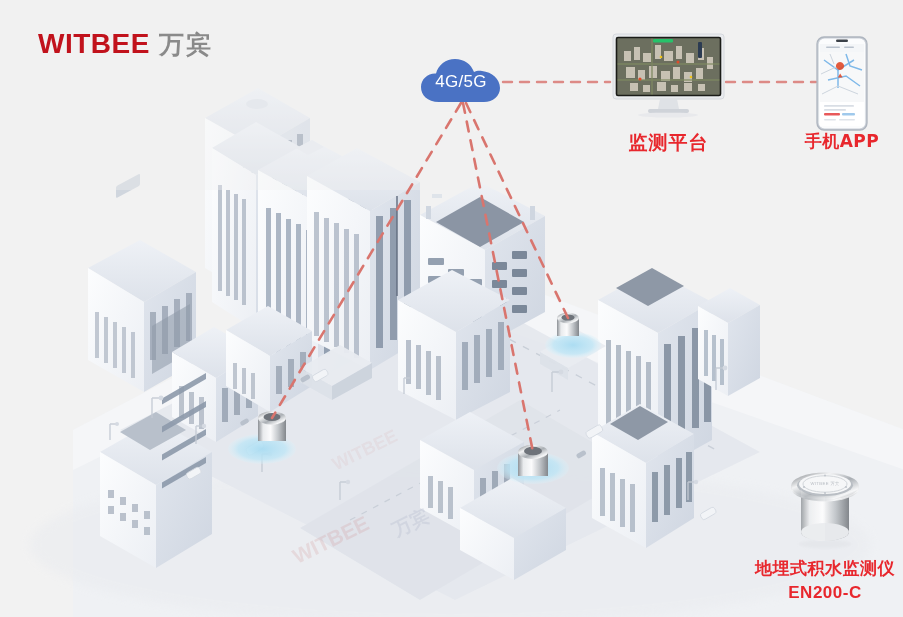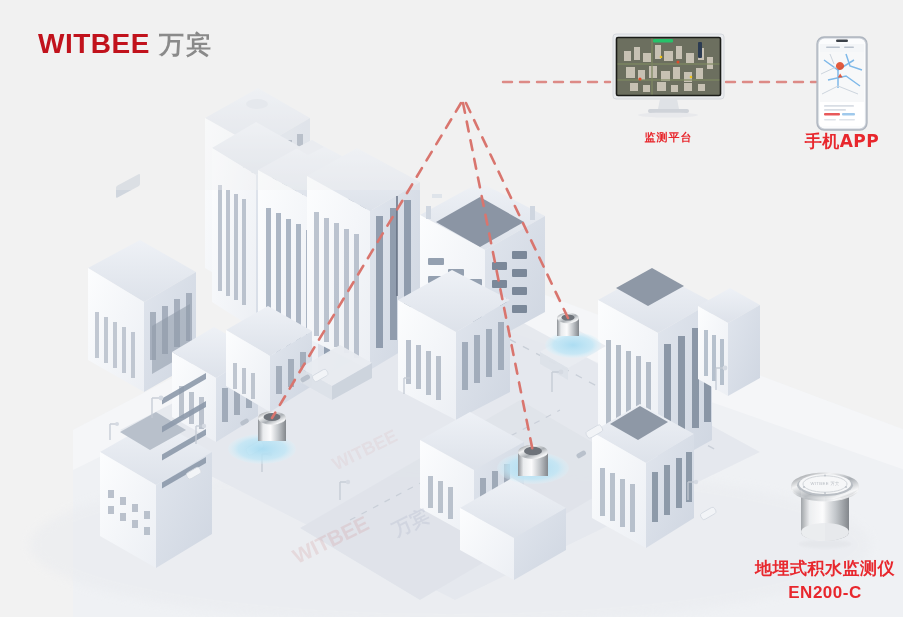--- a/index.html
+++ b/index.html
@@ -66,21 +66,21 @@
     display: flex; align-items: center; justify-content: center;
     color: #ffffff; font-size: 17px; letter-spacing: .3px;
     font-family: "Liberation Sans", sans-serif;
     padding-top: 4px;
   }
 
   
   #monitor { position: absolute; left: 612px; top: 33px; width: 113px; height: 85px; z-index: 30; }
   #monitor-label {
     position: absolute; left: 592px; top: 130px; width: 153px;
-    text-align: center; color: #e8272d; font-size: 11px; font-weight: bold;
+    text-align: center; color: #e8272d; font-size: 19px; font-weight: bold;
     letter-spacing: 1px; font-family: "DejaVu Sans", sans-serif; z-index: 31;
   }
 
   
   #phone { position: absolute; left: 816px; top: 36px; width: 52px; height: 95px; z-index: 30; }
   #phone-label {
     position: absolute; left: 767px; top: 130px; width: 150px;
     text-align: center; color: #e8272d; font-size: 17px; font-weight: bold;
     letter-spacing: .5px; font-family: "DejaVu Sans", sans-serif; z-index: 31;
   }
@@ -524,20 +524,27 @@
 
   <div class="watermark" id="wm1">WITBEE</div>
   <div class="watermark wm-cn" id="wm2" style="left:392px;top:510px;">万宾</div>
   <div class="watermark" id="wm3" style="left:330px;top:440px;opacity:.55">WITBEE</div>
 
   <div id="logo">
     <span class="wb-mark">WITBEE</span>
     <span class="wb-cn">万宾</span>
   </div>
 
+  <div id="cloud">
+    <svg viewBox="0 0 84 50" width="84" height="50">
+      <path d="M20 47 C8 47 2 40 2 32 C2 24 9 18 17 18.5 C19 10 27 4 36 4 C45 4 52 9 55 17
+               C57 16 60 15.5 63 16 C73 17 81 24 81 33 C81 41 74 47 65 47 Z" fill="#4a72c4"></path>
+    </svg>
+    <div class="cloud-label">4G/5G</div>
+  </div>
 
   <div id="monitor">
     <svg viewBox="0 0 113 85" width="113" height="85">
       <rect x="1" y="1" width="111" height="65" rx="3" fill="#e9ebee" stroke="#d6d9de" stroke-width="1"></rect>
       <rect x="4.5" y="4.5" width="104" height="58" rx="1.5" fill="#2a2b26"></rect>
 
       <g clip-path="none">
         <rect x="5" y="5" width="103" height="57" fill="#5f6254"></rect>
         <rect x="5" y="5" width="103" height="57" fill="#6c6f5f"></rect>
         <g fill="#cfc8bb" opacity="0.92">

